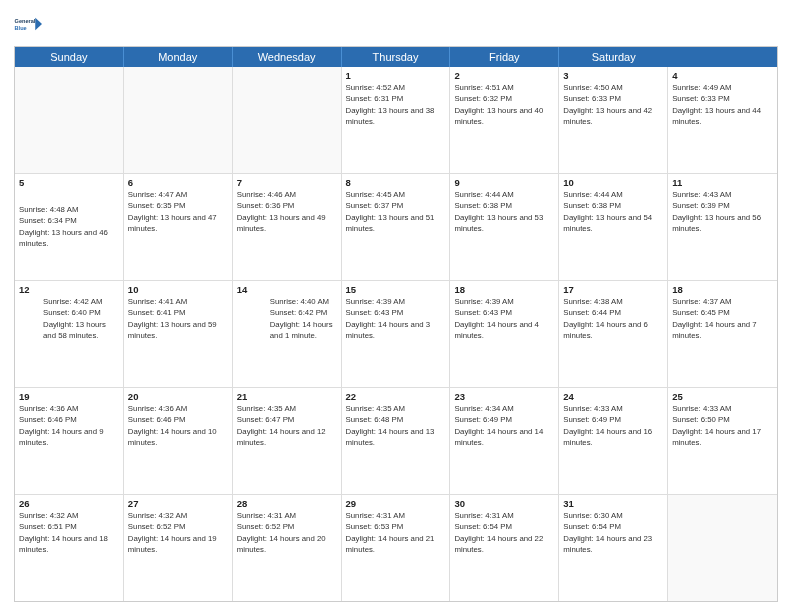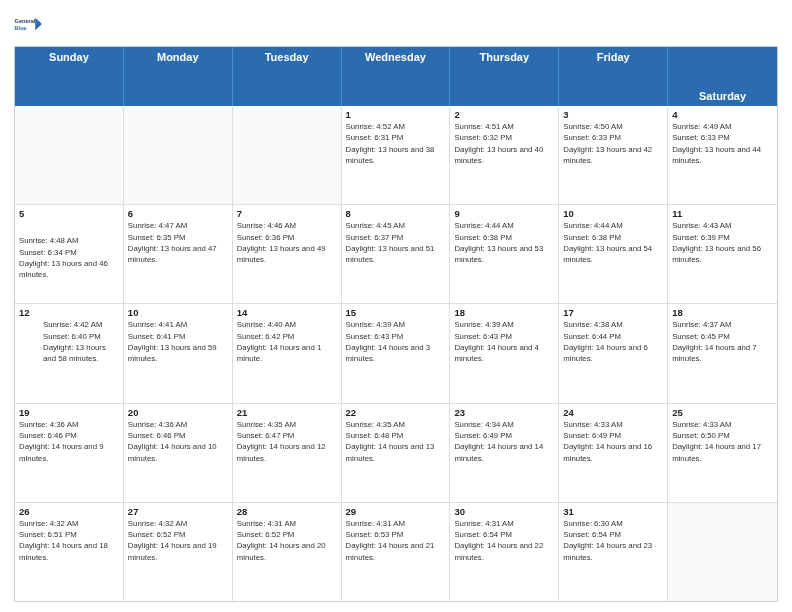--- a/index.html
+++ b/index.html
@@ -61,26 +61,26 @@
       border: 1px solid #ccc;
     }
     .cal-header-row {
       display: grid;
       grid-template-columns: repeat(7, 1fr);
       background: #2b6cb0;
     }
     .cal-header-cell {
       color: #fff;
       font-size: 11px;
-      font-weight: bold;
+      font-weight: normal;
       padding: 4px 12px;
       text-align: center;
       border-right: 1px solid #4a8fd4;
     }
-    .cal-header-cell:last-child { border-right: none; margin-top: 39px; }
+    .cal-header-cell:last-child { border-right: none; }
     .cal-body {
       flex: 1;
       display: flex;
       flex-direction: column;
     }
     .cal-row {
       display: grid;
       grid-template-columns: repeat(7, 1fr);
       flex: 1;
       border-top: 1px solid #ddd;
@@ -132,21 +132,20 @@
     <div class="title-block">
       <div class="main-title"></div>
       <div class="subtitle"></div>
     </div>
   </div>
 
   <div class="calendar">
     <div class="cal-header-row">
     <div class="cal-header-cell">Sunday</div>
         <div class="cal-header-cell">Monday</div>
-        <div class="cal-header-cell">Tuesday</div>
         <div class="cal-header-cell">Wednesday</div>
         <div class="cal-header-cell">Thursday</div>
         <div class="cal-header-cell">Friday</div>
         <div class="cal-header-cell">Saturday</div>
       </div>
     <div class="cal-body">
     <div class="cal-row">
           <div class="cal-cell empty"></div>
           <div class="cal-cell empty"></div>
           <div class="cal-cell empty"></div>
@@ -227,21 +226,21 @@
 Daylight: 13 hours and 58 minutes.</div>
           </div>
           <div class="cal-cell">
             <span class="day-num">10</span>
             <div class="day-info" style="white-space: pre-line;">Sunrise: 4:41 AM
 Sunset: 6:41 PM
 Daylight: 13 hours and 59 minutes.</div>
           </div>
           <div class="cal-cell">
             <span class="day-num">14</span>
-            <div class="day-info" style="white-space: pre-line;">Sunrise: 4:40 AM
+            <div class="day-info" style="white-space: pre-line; margin-left: 33px;">Sunrise: 4:40 AM
 Sunset: 6:42 PM
 Daylight: 14 hours and 1 minute.</div>
           </div>
           <div class="cal-cell">
             <span class="day-num">15</span>
             <div class="day-info" style="white-space: pre-line;">Sunrise: 4:39 AM
 Sunset: 6:43 PM
 Daylight: 14 hours and 3 minutes.</div>
           </div>
           <div class="cal-cell">

